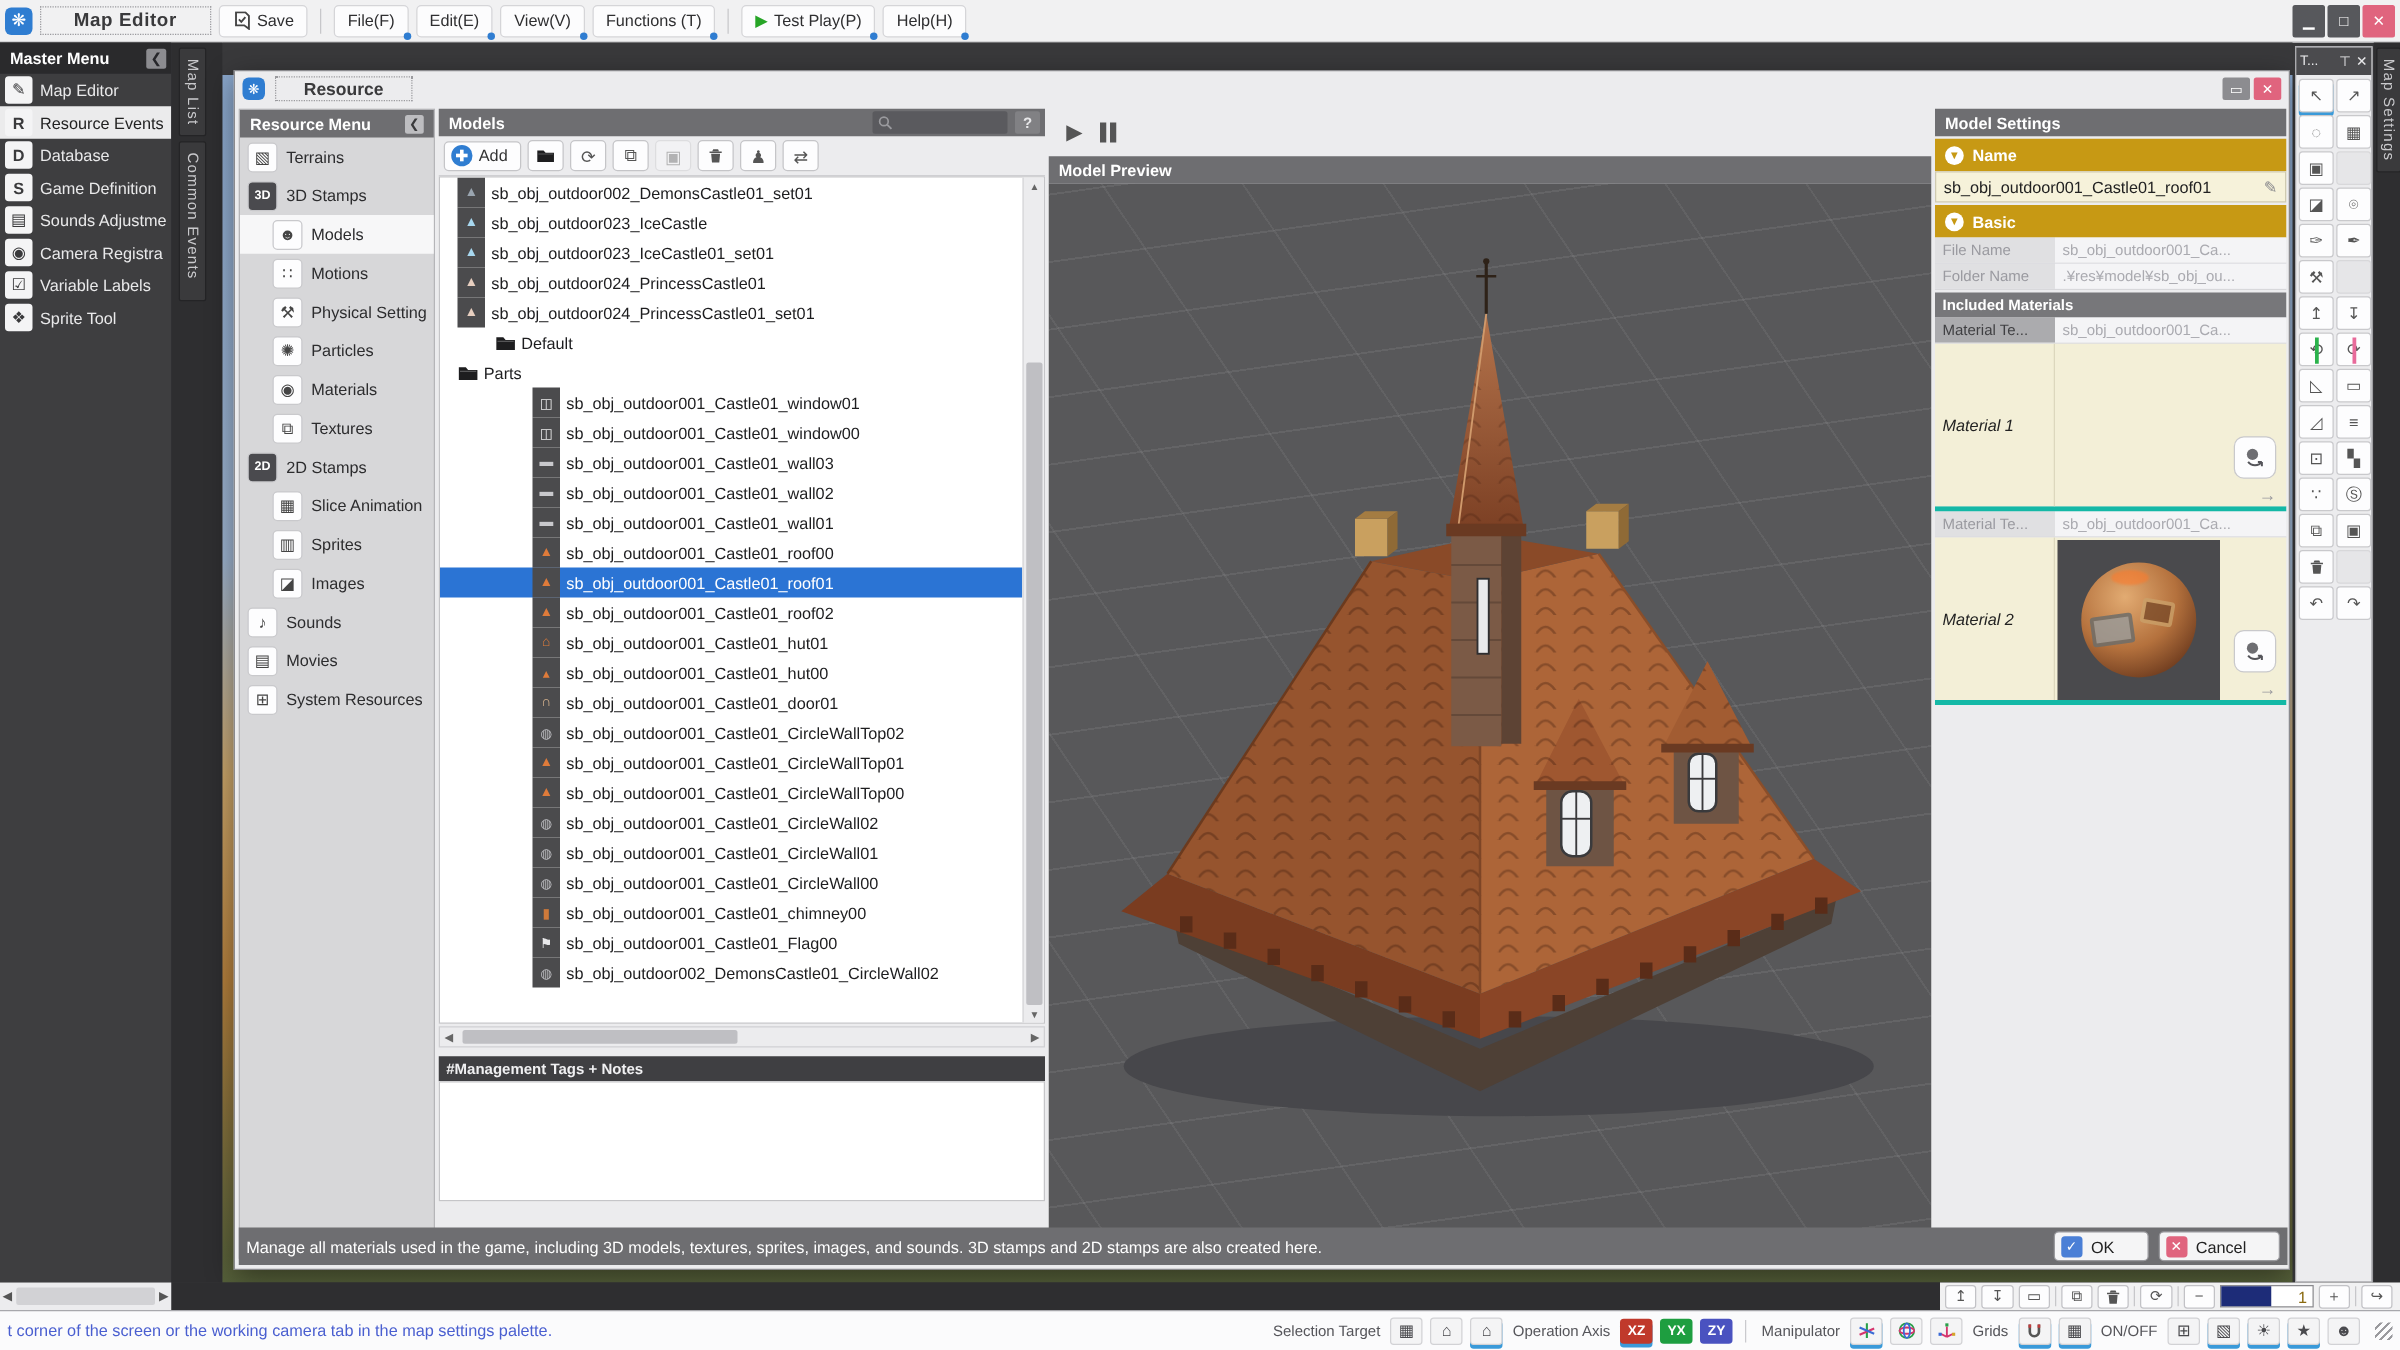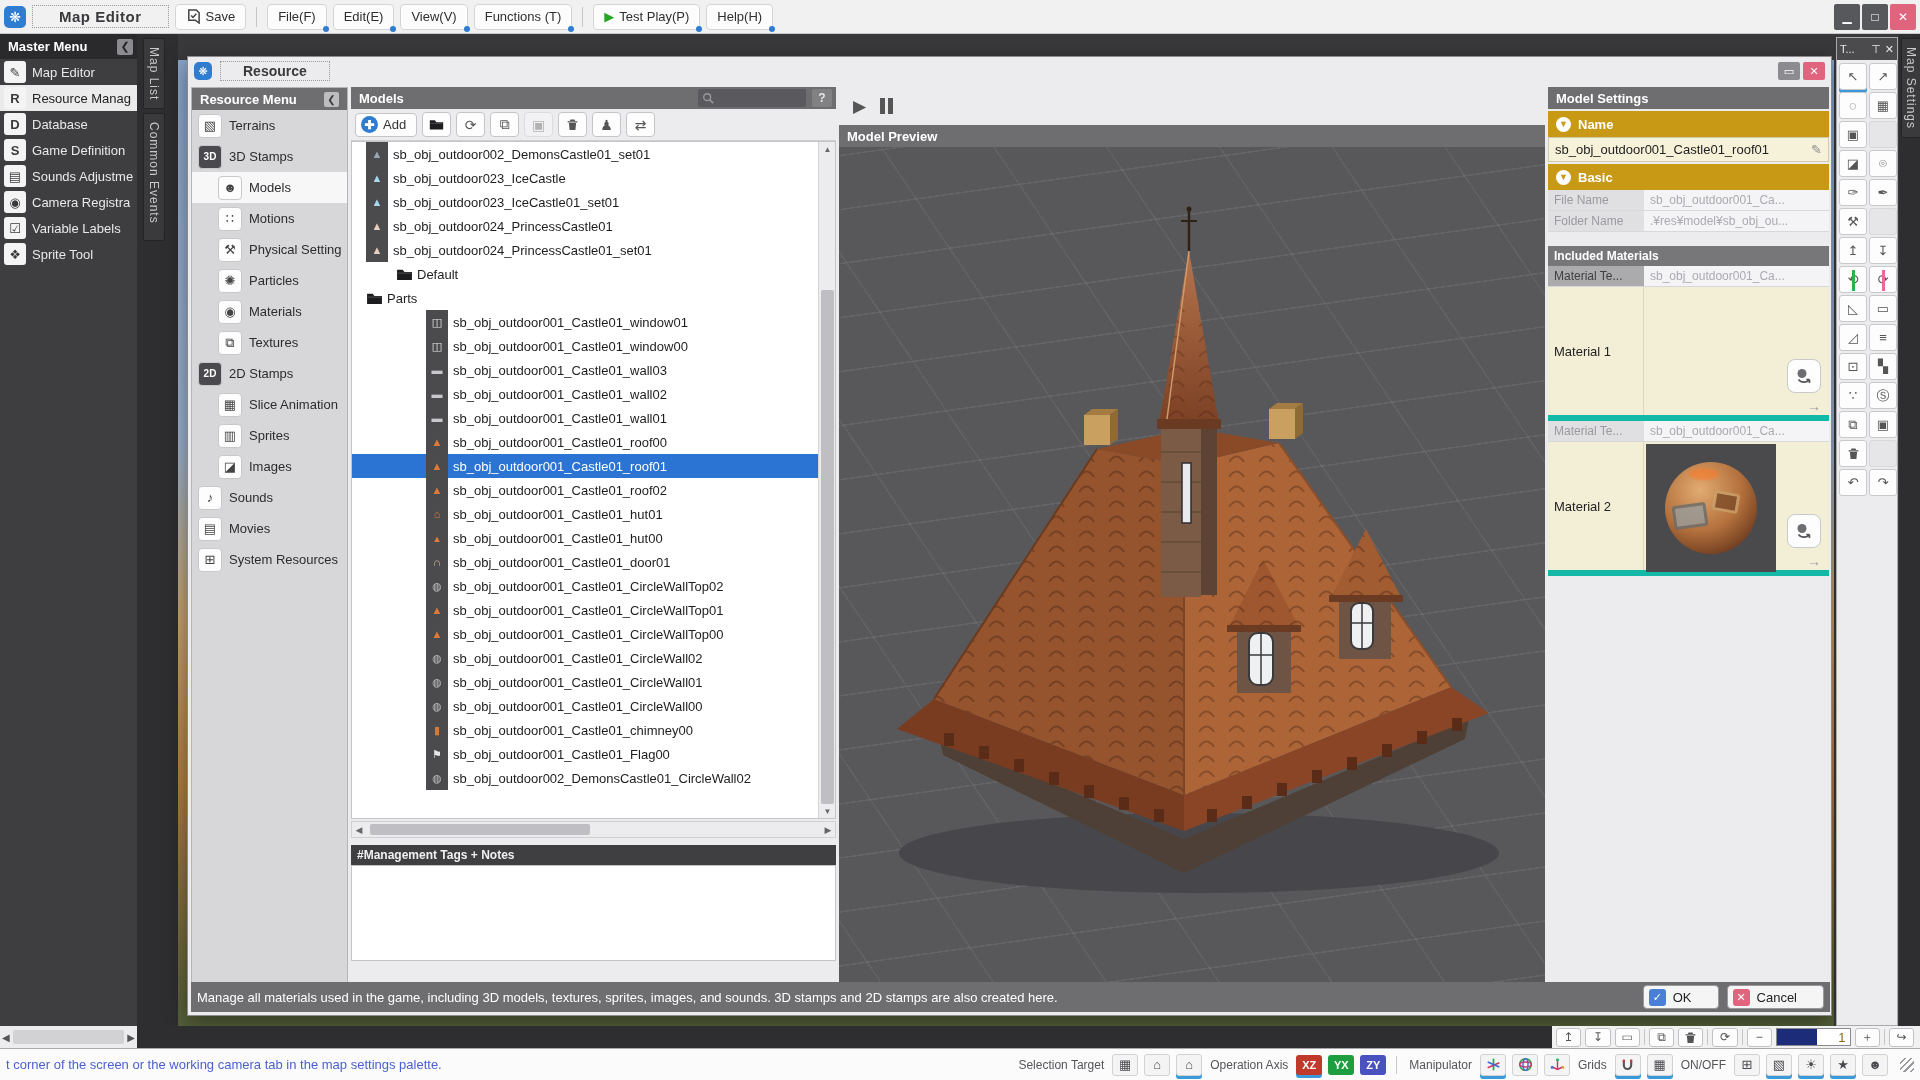--- a/index.html
+++ b/index.html
@@ -114,22 +114,22 @@
   #settings { position:absolute; left:1360px; top:30px; width:281px; height:920px; background:#ececee; }
   #set-header { height:22px; }
   .gold { height:26px; background:#c79914; color:#fff; font-weight:bold; font-size:13px; display:flex; align-items:center; gap:7px; padding:0 8px; margin-top:2px; }
   .gold .chev { width:15px; height:15px; border-radius:50%; background:#fff; color:#c79914; font-size:9px; display:flex; align-items:center; justify-content:center; }
   #name-field { height:25px; background:#f6f2da; border:1px solid #cfcab0; display:flex; align-items:center; font-size:13px; color:#222; padding:0 6px; }
   #name-field .pencil { margin-left:auto; color:#8a8a8e; font-size:13px; }
   .kv { display:flex; height:21px; border-bottom:1px solid #d8d8db; font-size:12px; }
   .kv .k { flex:0 0 96px; background:#e0e0e2; color:#9a9aa0; display:flex; align-items:center; padding-left:6px; }
   .kv .v { flex:1; background:#f4f4f6; color:#aaaab0; display:flex; align-items:center; padding-left:6px; overflow:hidden; white-space:nowrap; }
   .kv.dark .k { background:#ababae; color:#3f3f42; }
-  #inc-header { height:20px; background:#77777a; color:#fff; font-size:12px; font-weight:bold; display:flex; align-items:center; padding-left:6px; margin-top:14px; }
-  .mat-block { display:flex; border-bottom:6px solid #14b8a6; position:relative; }
+  #inc-header { height:20px; background:#77777a; color:#fff; font-size:12px; font-weight:bold; display:flex; align-items:center; padding-left:6px; margin-top:2px; }
+  .mat-block { display:flex; border-bottom:4px solid #14b8a6; position:relative;font-style:italic; }
   .mat-block .mlabel { flex:0 0 96px; background:#f3efd7; font-size:13px; color:#222; display:flex; align-items:center; padding-left:6px; border-right:1px solid #dcd7bd; }
   .mat-block .mval { flex:1; background:#f3efd7; position:relative; }
   .mat-thumb { position:absolute; left:2px; top:2px; width:130px; height:128px; background:#4a4a4d; display:flex; align-items:center; justify-content:center; }
   .sphere { width:92px; height:92px; border-radius:50%; position:relative; overflow:hidden;
     background:radial-gradient(circle at 38% 30%,#e2ab72,#b4713d 48%,#5f3018 88%); }
   .sphere .patch1 { position:absolute; left:8px; top:42px; width:34px; height:24px; background:#9a9a98; border:3px solid #6e6e6a; border-radius:3px; transform:rotate(-8deg); opacity:.85; }
   .sphere .patch2 { position:absolute; left:48px; top:30px; width:26px; height:20px; background:#7a4a28; border:3px solid #caa06a; border-radius:3px; transform:rotate(10deg); opacity:.8; }
   .sphere .shine { position:absolute; left:24px; top:6px; width:30px; height:12px; border-radius:50%; background:rgba(255,120,40,.55); filter:blur(1px); }
   .mat-reload { position:absolute; right:8px; bottom:22px; width:34px; height:34px; border-radius:8px; background:#fdfdfe; border:1px solid #c9c9cc; display:flex; align-items:center; justify-content:center; }
   .mat-arrow { position:absolute; right:8px; bottom:2px; color:#9a9a9e; font-size:14px; line-height:1; }
@@ -243,21 +243,21 @@
       <span>Master Menu</span>
       <span class="collapse">❮</span>
     </div>
     <div id="master-items">
         <div class="master-item">
           <span class="tile">✎</span>
           <span>Map Editor</span>
         </div>
         <div class="master-item sel">
           <span class="tile">R</span>
-          <span>Resource Manag</span>
+          <span>Resource Events</span>
         </div>
         <div class="master-item">
           <span class="tile">D</span>
           <span>Database</span>
         </div>
         <div class="master-item">
           <span class="tile">S</span>
           <span>Game Definition</span>
         </div>
         <div class="master-item">

